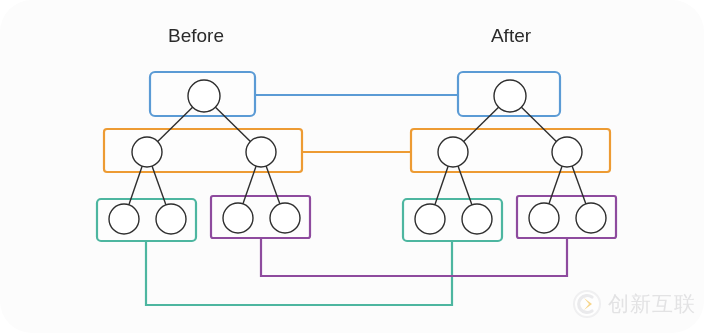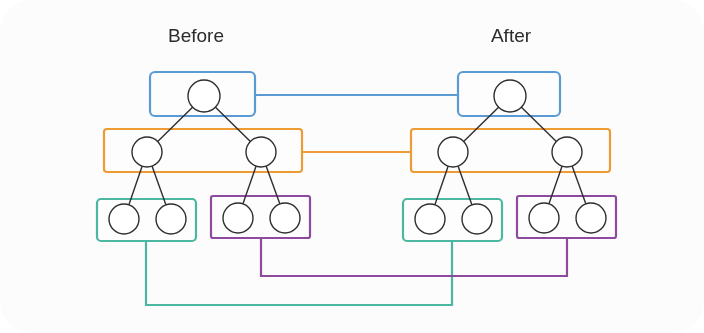--- a/index.html
+++ b/index.html
@@ -118,14 +118,22 @@
         <circle cx="477" cy="219" r="15" class="tree-node"></circle>
         <circle cx="544" cy="218" r="15" class="tree-node"></circle>
         <circle cx="591" cy="218" r="15" class="tree-node"></circle>
       </g>
     <g id="layer-labels">
         <text x="196" y="37" class="title-text">Before</text>
         <text x="511" y="37" class="title-text">After</text>
       </g>
   </svg>
 
+  <div class="watermark">
+    <svg width="30" height="30" viewBox="0 0 30 30">
+      <circle cx="15" cy="15" r="13" fill="#ffffff" stroke="#e3e3e6" stroke-width="2"></circle>
+      <path d="M20 8 A8.5 8.5 0 1 0 20 22" fill="none" stroke="#d8d8dc" stroke-width="3.2" stroke-linecap="round"></path>
+      <path d="M12 9 L20 15 L12 21 L17 15 Z" fill="#f2b01e"></path>
+    </svg>
+    <span class="wm-text">创新互联</span>
+  </div>
 
 </div>
 
 </body></html>

